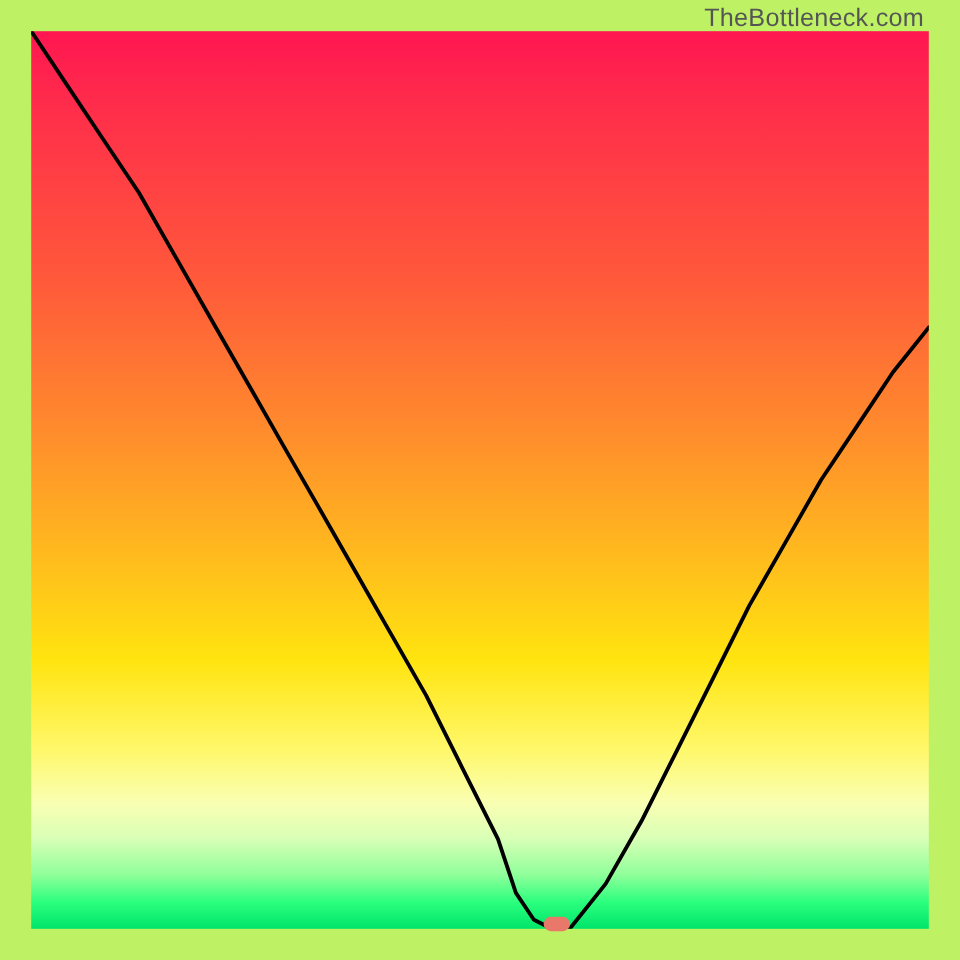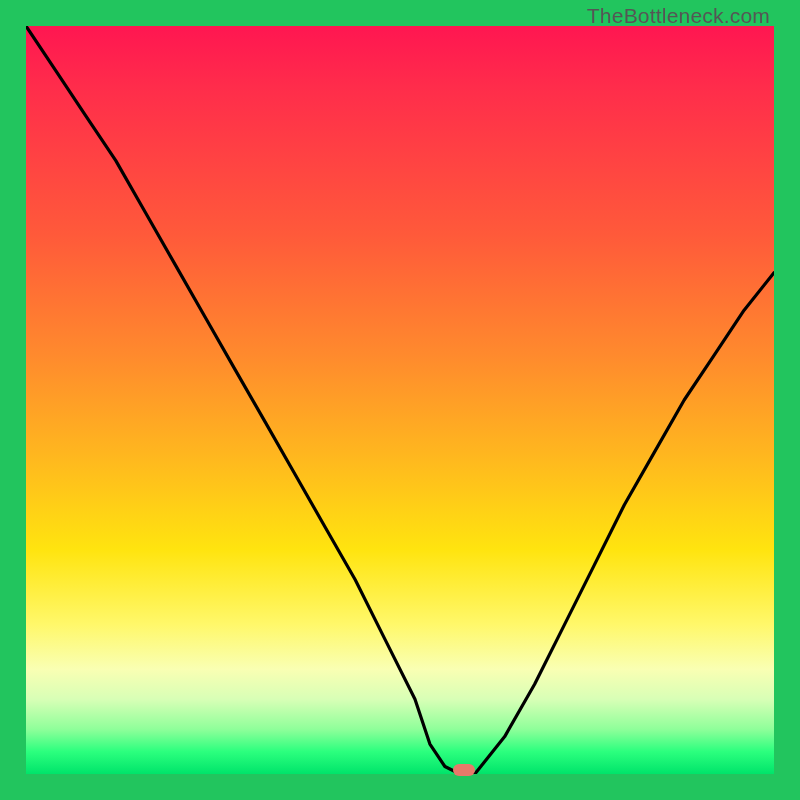--- a/index.html
+++ b/index.html
@@ -8,21 +8,21 @@
     width: 800px;
     height: 800px;
     background: #000;
     overflow: hidden;
     font-family: Arial, Helvetica, sans-serif;
   }
   .stage {
     position: relative;
     width: 800px;
     height: 800px;
-    background: #22c55e;
+    background: #bef264;
   }
   .plot-area {
     position: absolute;
     left: 26px;
     top: 26px;
     width: 748px;
     height: 748px;
     
     background: linear-gradient(
       to bottom,

